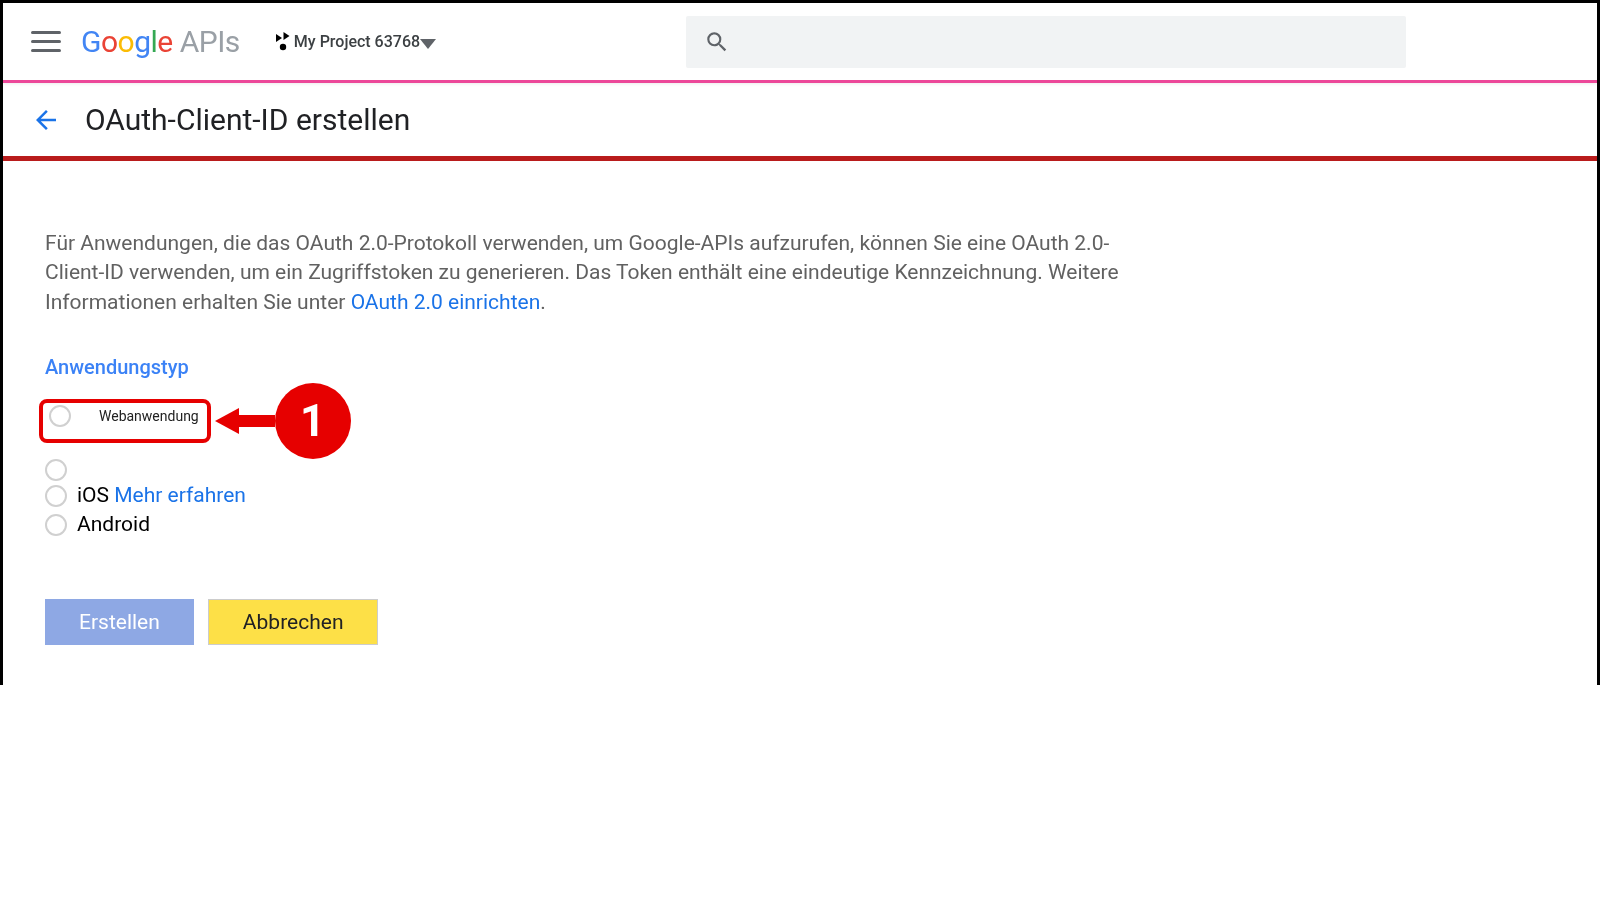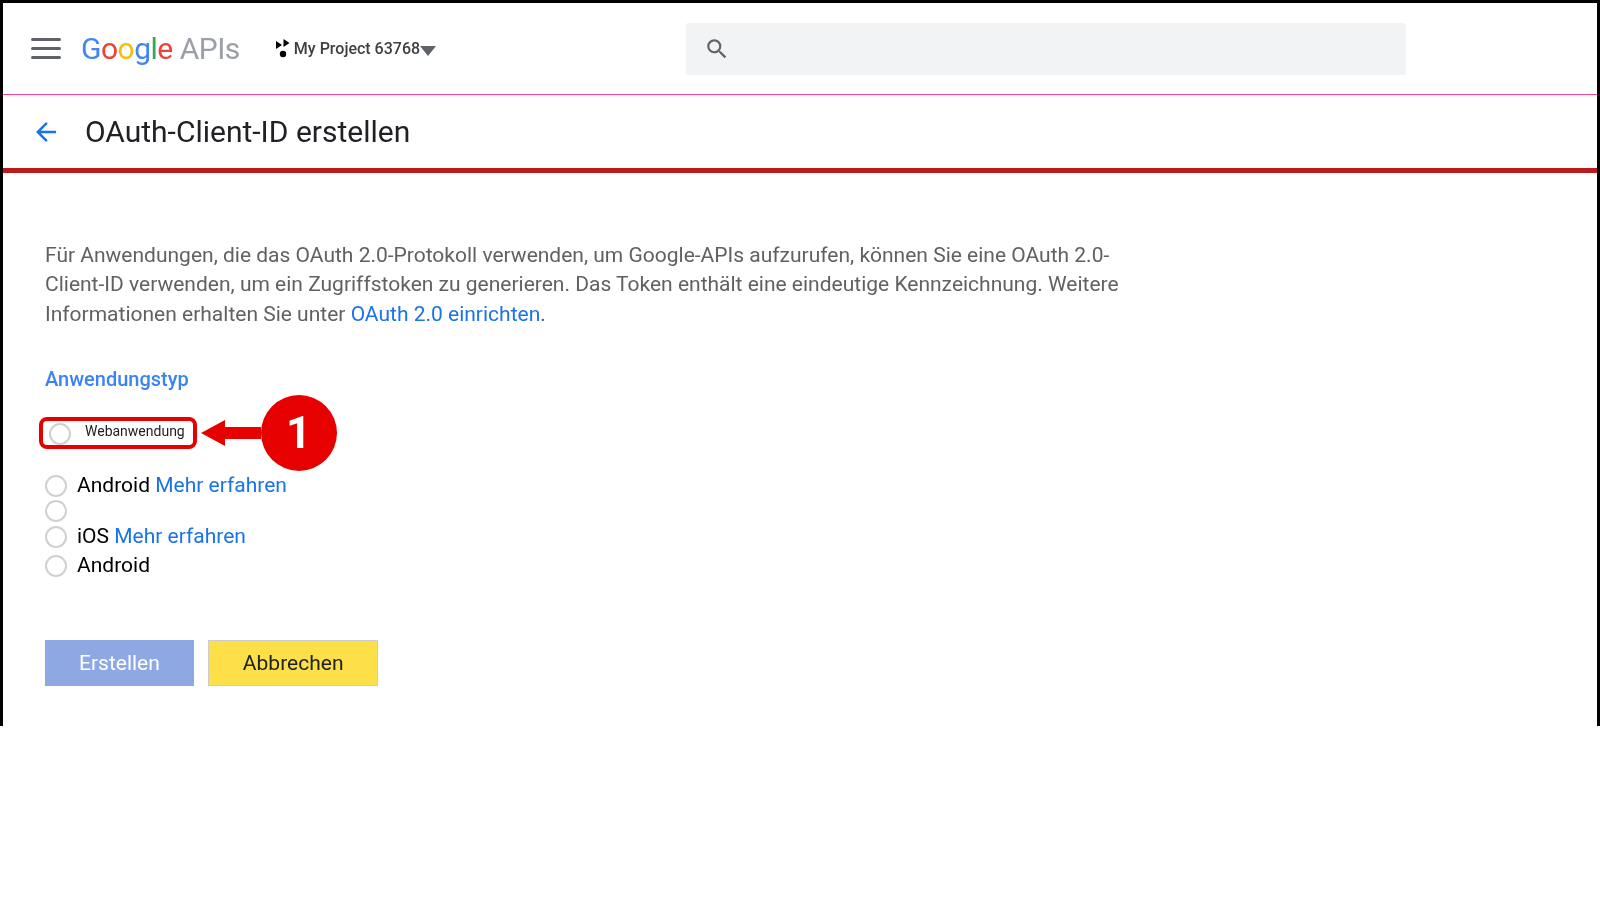--- a/index.html
+++ b/index.html
@@ -8,23 +8,23 @@
       background: #fff;
       color: #212121;
       font-size: 14px;
       border-top: 3px solid #000;
       border-left: 3px solid #000;
       border-right: 3px solid #000;
     }
     .topbar {
       display: flex;
       align-items: center;
-      height: 92px;
+      height: 80px;
       padding: 0 28px;
-      border-bottom: 1px solid #ec4899;
+      border-bottom: 3px solid #ec4899;
       box-shadow: 0 1px 3px rgba(0,0,0,0.08);
       gap: 20px;
     }
     .menu-btn {
       display: flex;
       flex-direction: column;
       justify-content: center;
       gap: 6px;
       width: 30px;
       cursor: pointer;
@@ -136,23 +136,24 @@
       border-radius: 50%;
       flex-shrink: 0;
     }
     .radio-item .lm {
       color: #1a73e8;
       cursor: pointer;
     }
     .highlight {
       border: 4px solid #e60000;
       border-radius: 8px;
-      padding: 2px 8px 0 6px;
+      padding: 2px 8px 12px 6px;
       display: inline-flex;
-      gap: 14px;
+      align-items: center;
+      gap: 28px;
     }
     .marker {
       display: flex;
       align-items: center;
       margin-left: 4px;
     }
     .marker-circle {
       width: 76px;
       height: 76px;
       border-radius: 50%;
@@ -258,27 +259,20 @@
         <span>Webanwendung</span>
       </div>
       <div class="marker">
         <div class="marker-arrow"></div>
         <div class="marker-stem"></div>
         <div class="marker-circle">1</div>
       </div>
     </div>
     <div class="radio-item">
       <span class="radio"></span>
-      <span>
-        <span>Android</span>
-        <span> </span><span class="lm">Mehr erfahren</span>
-      </span>
-    </div>
-    <div class="radio-item">
-      <span class="radio"></span>
     </div>
     <div class="radio-item">
       <span class="radio"></span>
       <span>
         <span>iOS</span>
         <span> </span><span class="lm">Mehr erfahren</span>
       </span>
     </div>
     <div class="radio-item">
       <span class="radio"></span>

